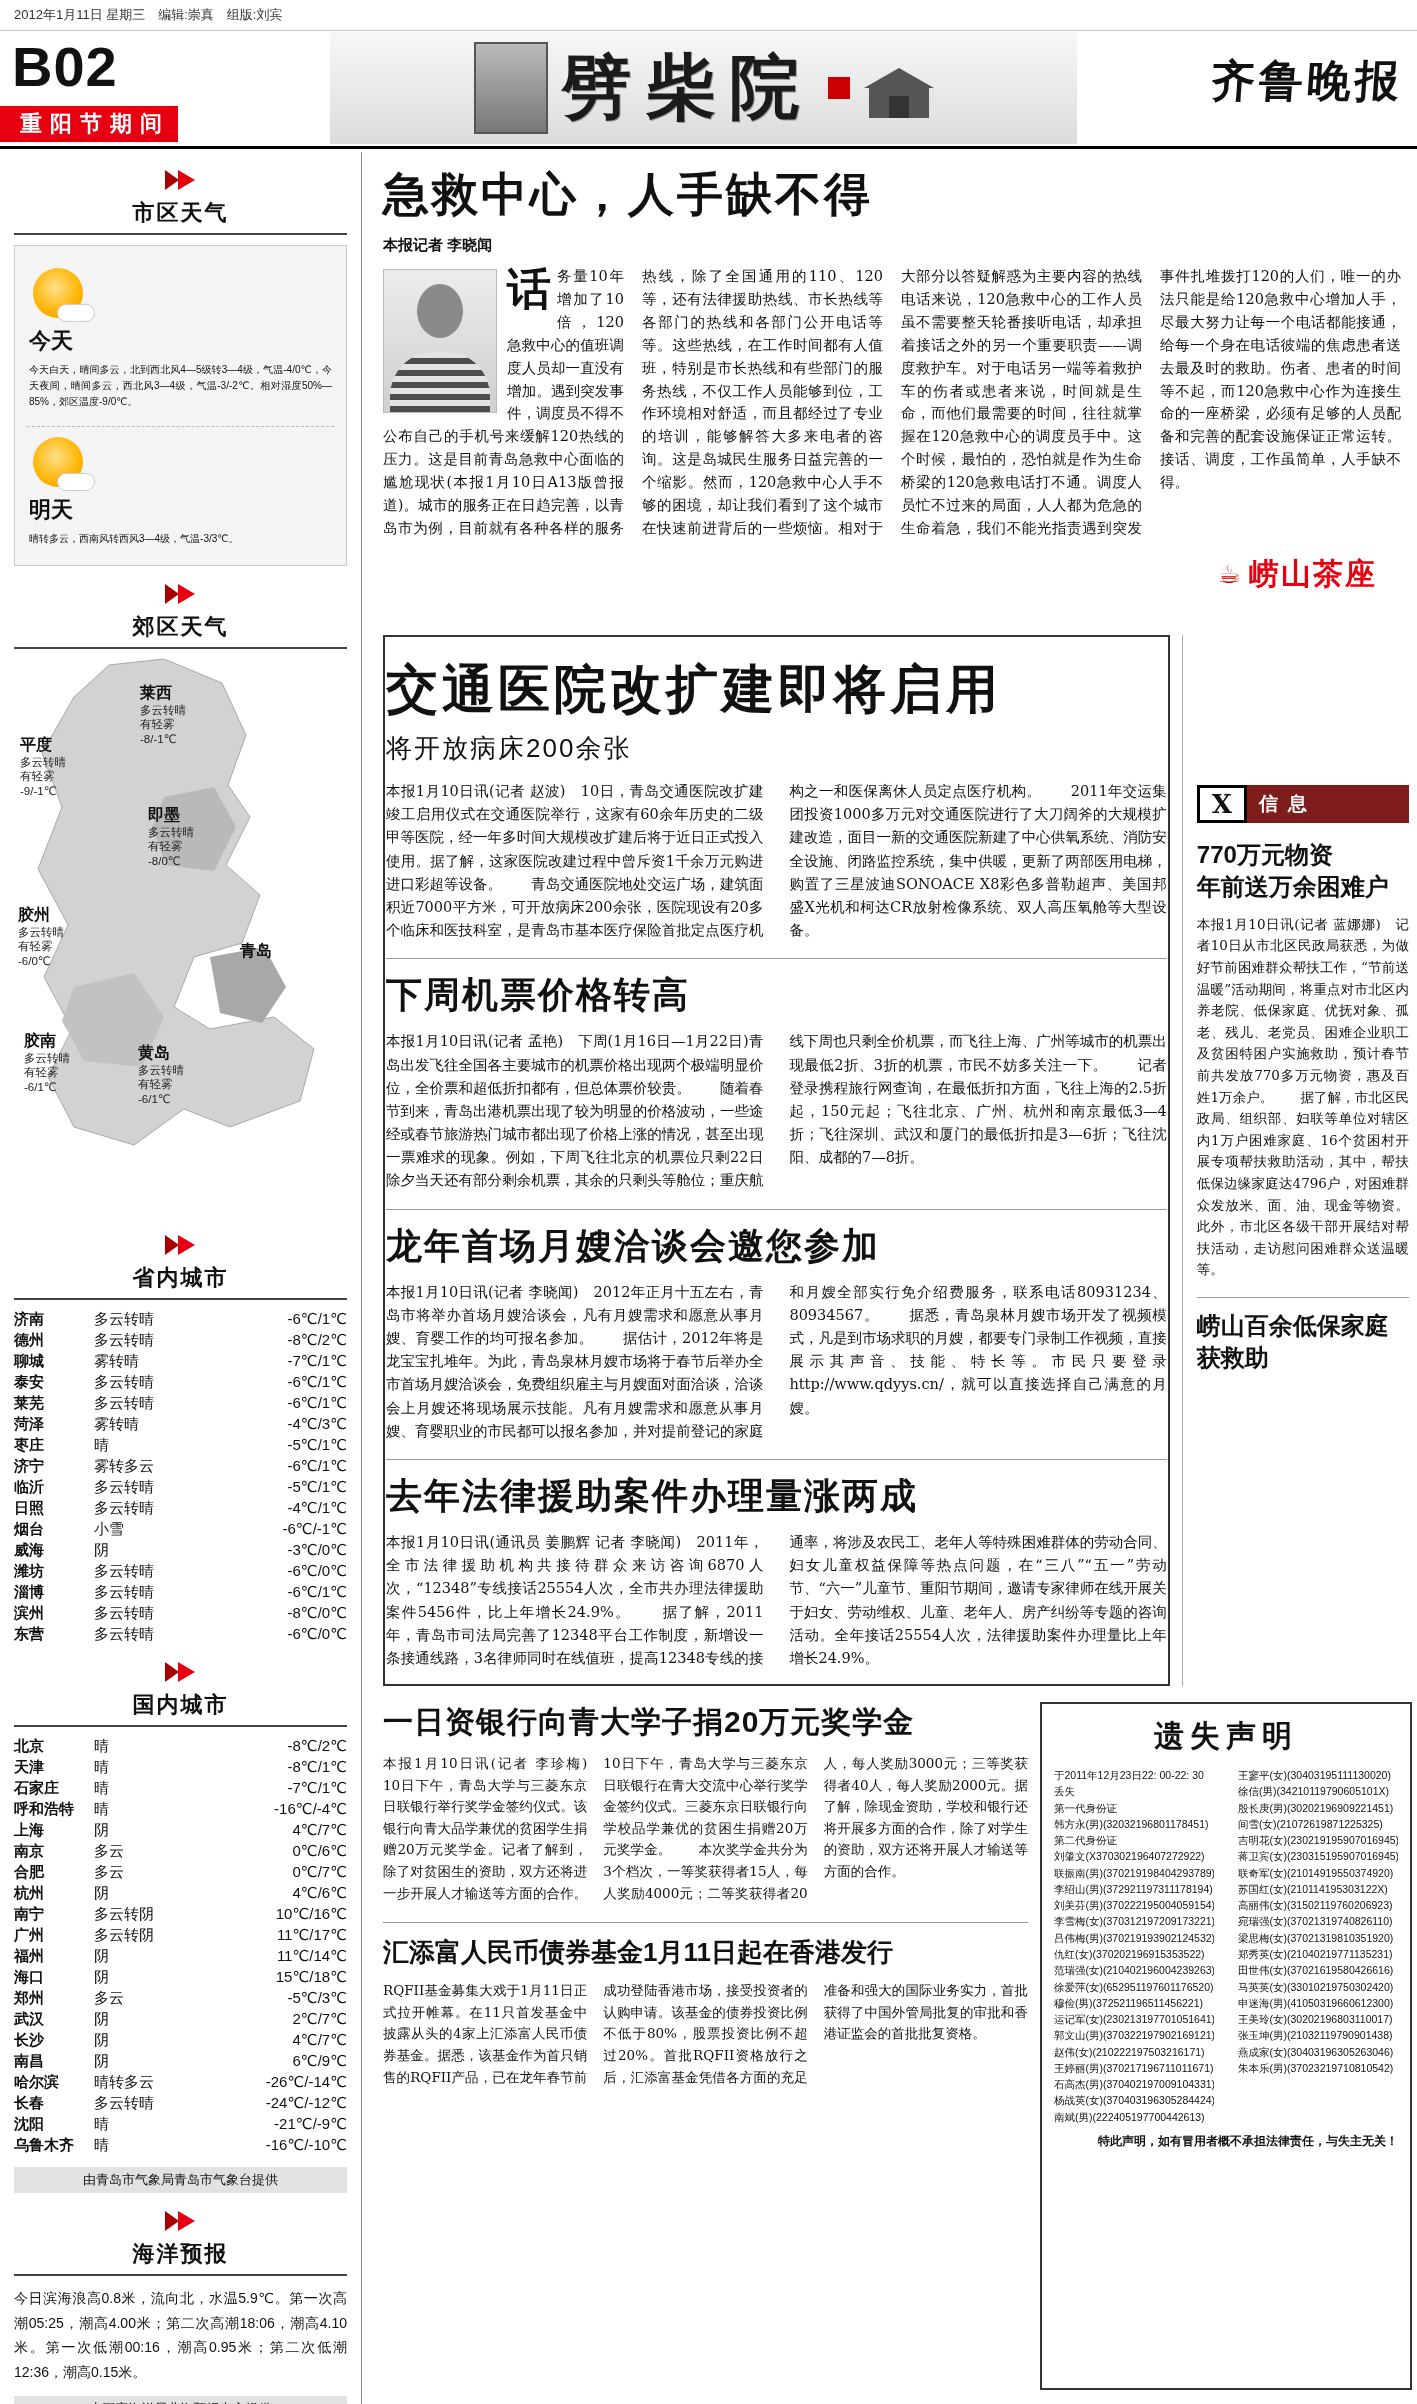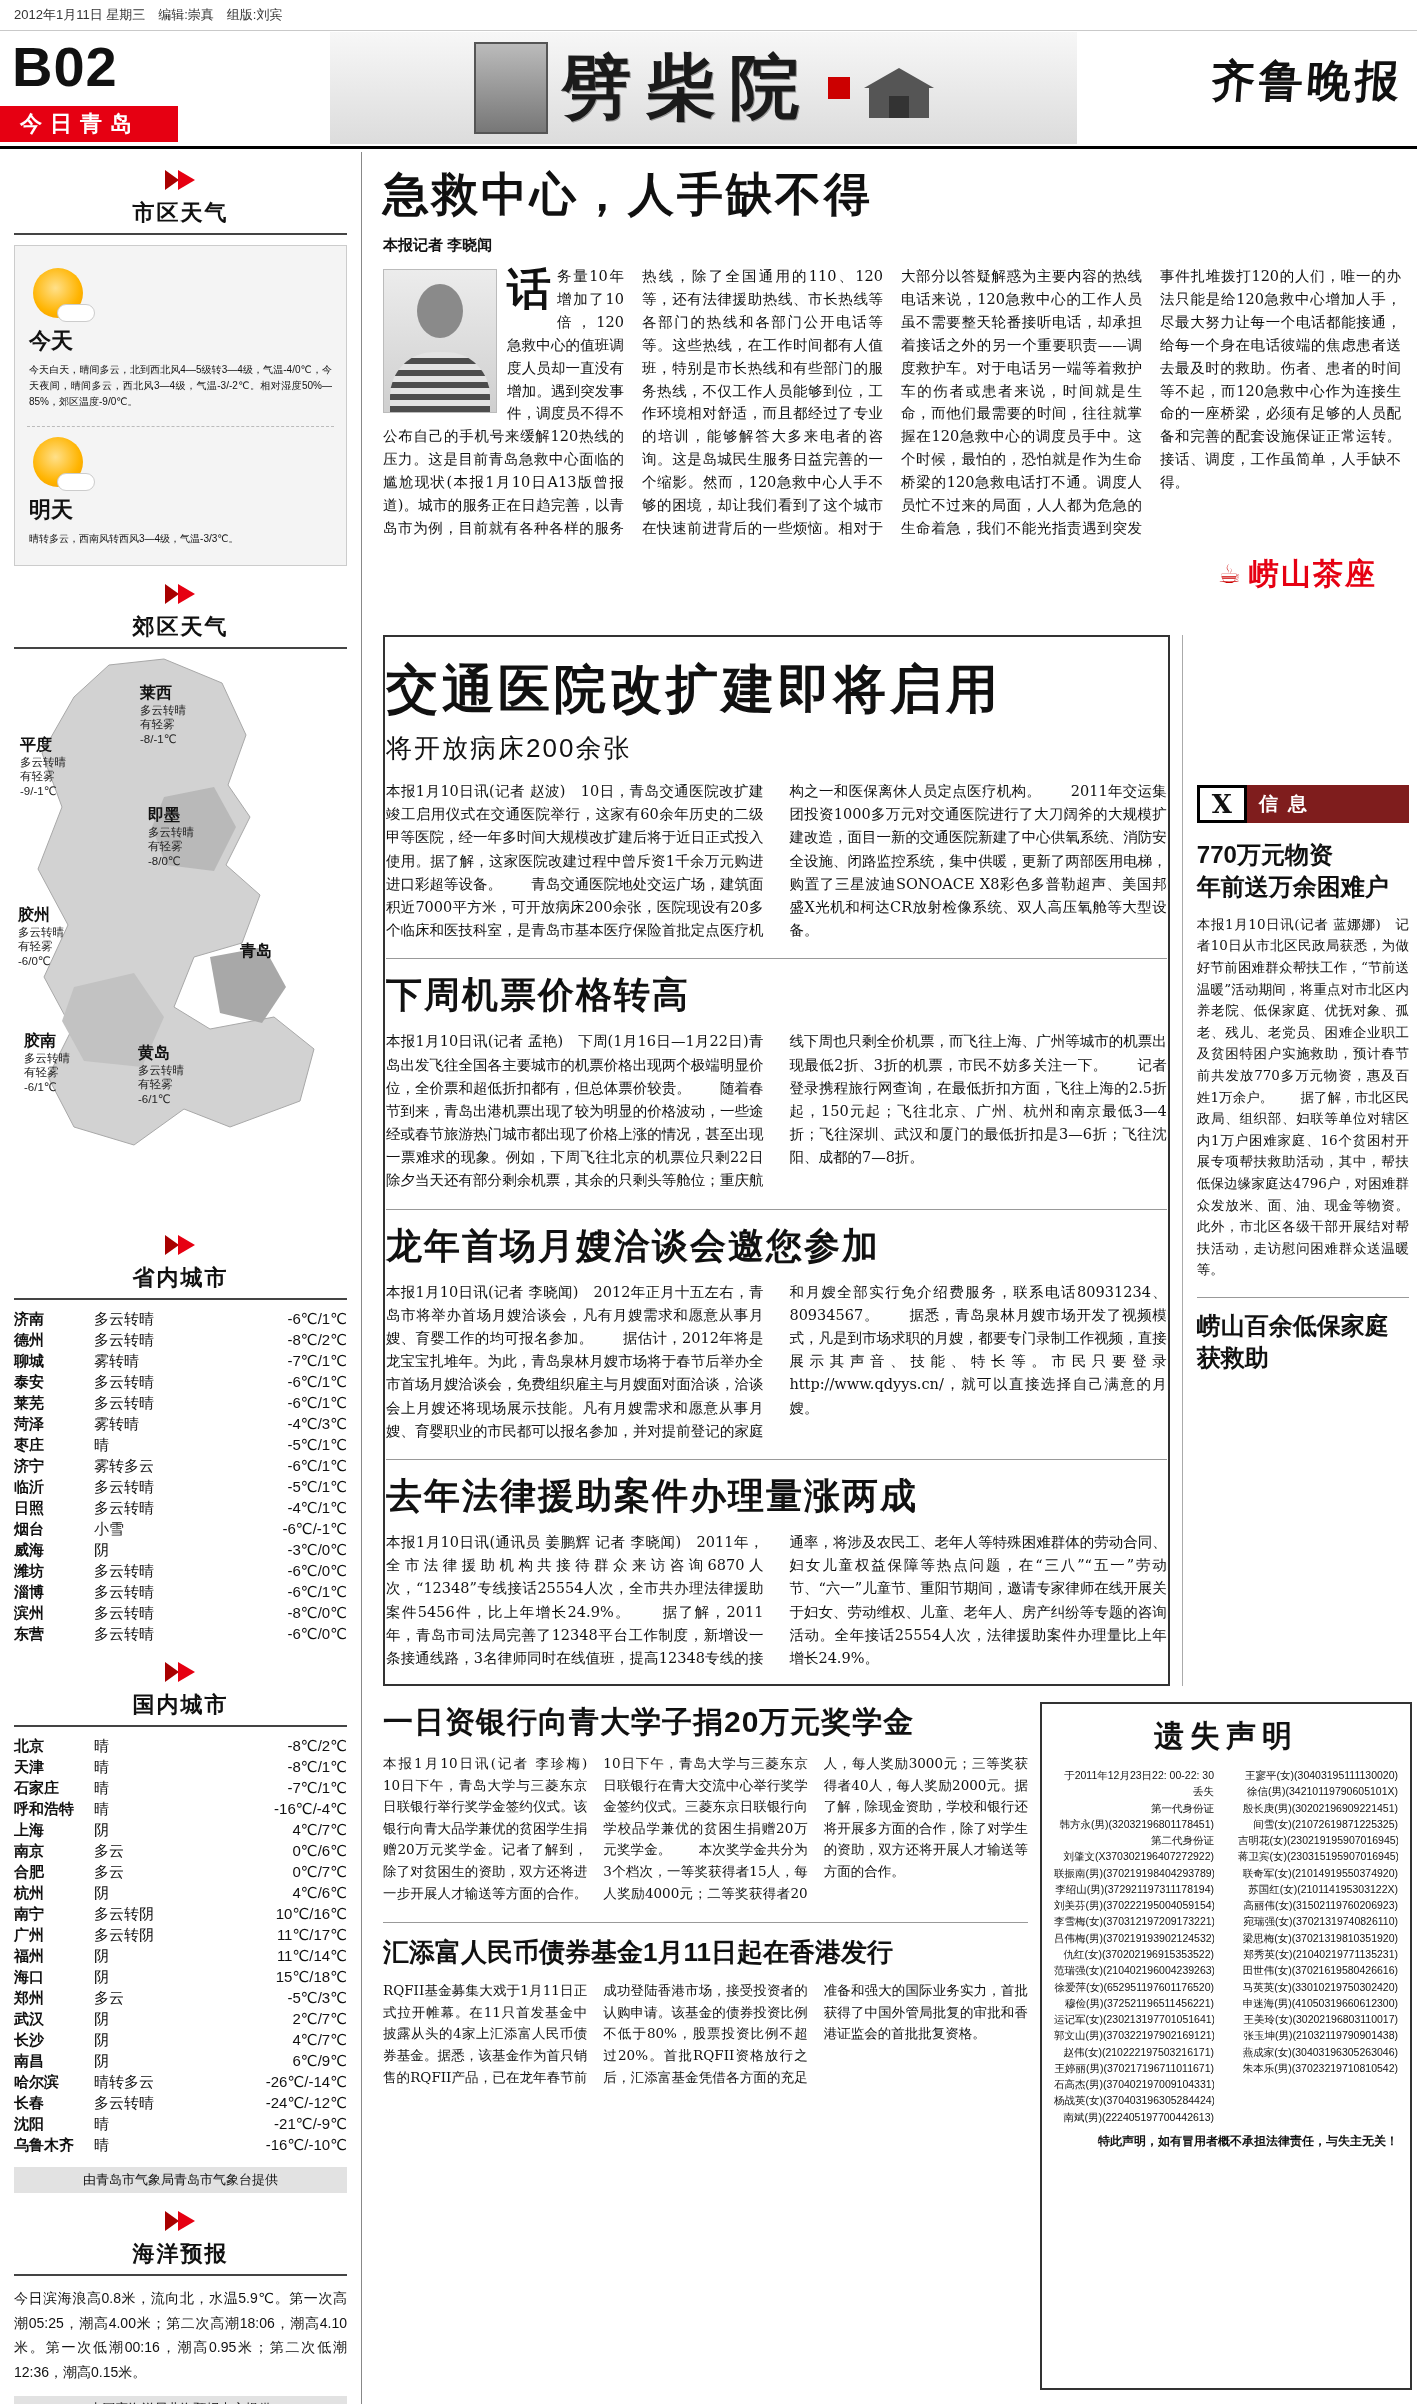--- a/index.html
+++ b/index.html
@@ -104,37 +104,37 @@
   .bottom-left{width:645px;}
   .bank h3{margin:0 0 10px;font-size:30px;font-weight:900;letter-spacing:1px;}
   .threecol{column-count:3;column-gap:16px;font-family:"DejaVu Serif",serif;
           font-size:13.5px;line-height:1.6;text-align:justify;}
   .fund{border-top:1px solid #999;margin-top:18px;padding-top:12px;}
   .fund h3{margin:0 0 10px;font-size:26px;font-weight:900;}
   .lost-box{width:372px;margin-left:12px;border:2px solid #333;box-sizing:border-box;
           padding:10px 12px;height:688px;}
   .lost-box h3{margin:2px 0 10px;text-align:center;font-size:30px;font-weight:900;
           letter-spacing:6px;}
-  .lost-cols{display:flex;gap:24px;text-align:right;}
+  .lost-cols{display:flex;gap:24px;}
   .lost-col{flex:1;min-width:0;}
   .lost-line{font-size:10.5px;line-height:1.55;white-space:nowrap;overflow:hidden;}
   .lost-outro{margin-top:8px;font-size:12px;font-weight:700;text-align:right;}
 </style>
 </head>
 <body>
 
 <div class="page">
 
   <div class="topbar">
     <span>2012年1月11日 星期三　编辑:崇真　组版:刘宾</span>
   </div>
 
   <div class="masthead">
     <div class="page-code">B02</div>
-    <div class="section-badge">今日青岛</div>
+    <div class="section-badge">重阳节期间</div>
     <div class="masthead-art">
       <span class="art-photo"></span>
       <span class="art-title">劈柴院</span>
       <span class="art-seal"></span>
       <svg class="art-roof" width="70" height="60" viewBox="0 0 70 60">
         <path d="M5,60 L5,30 L0,30 L35,10 L70,30 L65,30 L65,60 Z" fill="#555"></path>
         <rect x="25" y="38" width="20" height="22" fill="#333"></rect>
       </svg>
     </div>
     <div class="paper-name">齐鲁晚报</div>

